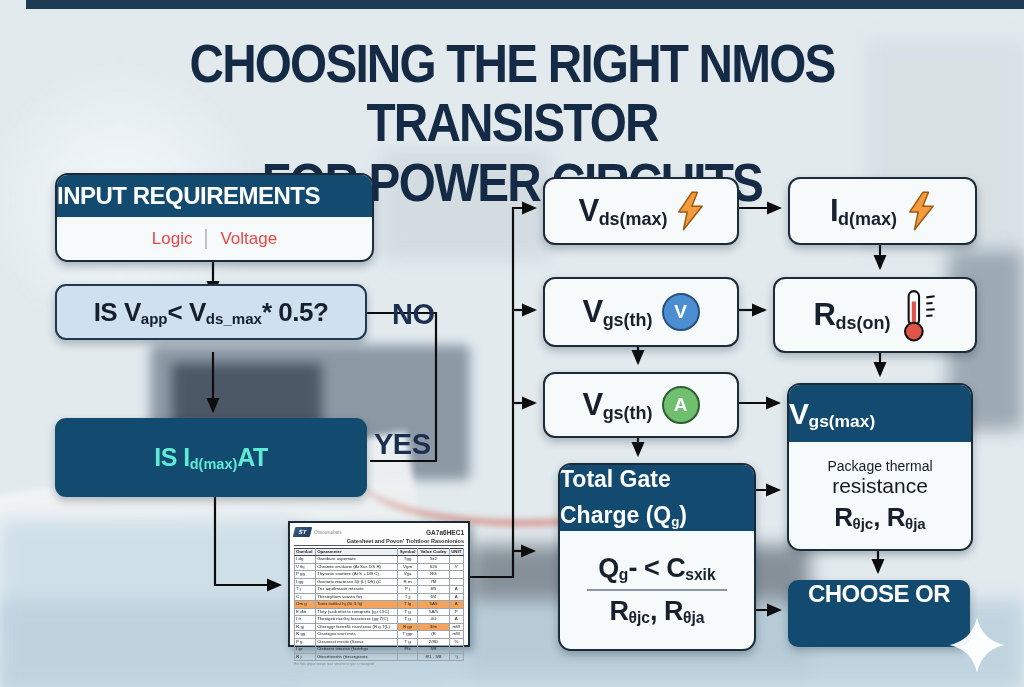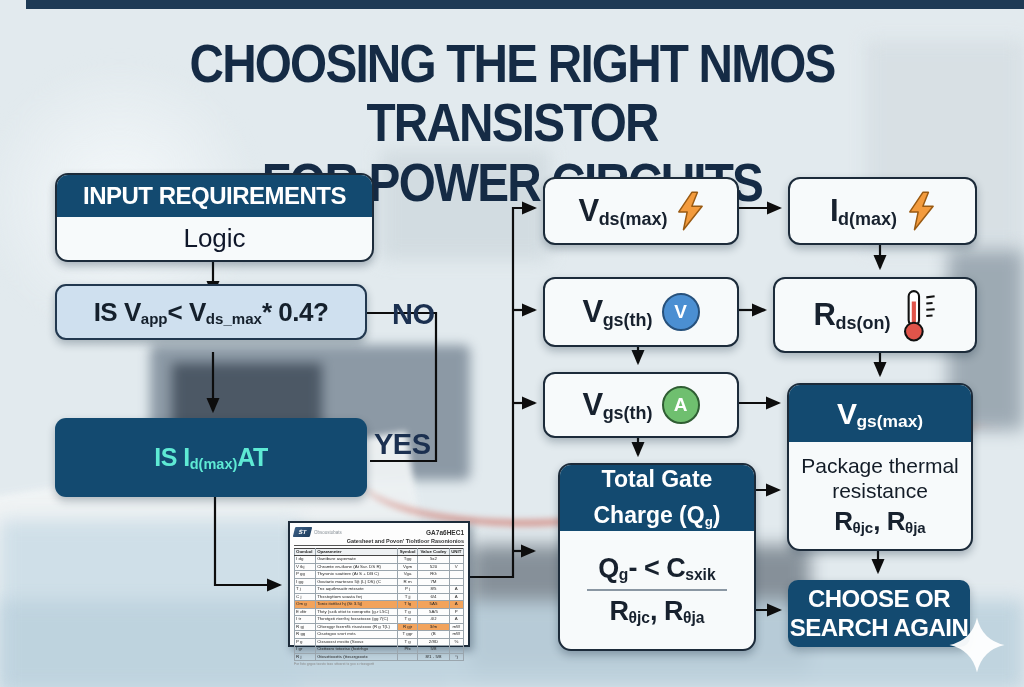--- a/index.html
+++ b/index.html
@@ -13,21 +13,21 @@
   .node{position:absolute;z-index:3;border-radius:12px;display:flex;align-items:center;justify-content:center;
         box-shadow:0 4px 8px rgba(15,35,55,.28);}
   .white-node{background:#f7fafb;border:2.5px solid #1c2b3a;}
   .navy{background:#134a70;color:#fff;}
   .ntext{font-weight:700;font-size:31px;color:#17212e;letter-spacing:-.5px;display:flex;align-items:baseline;}
   .sb{font-size:.58em;position:relative;top:.22em;letter-spacing:0;}
   .badge{width:34px;height:34px;border-radius:50%;display:flex;align-items:center;justify-content:center;
          font-weight:700;font-size:19px;color:#fff;margin-left:9px;flex:0 0 auto;}
   .split-box{position:absolute;z-index:3;border:2.5px solid #1c2b3a;border-radius:13px;overflow:hidden;
              background:#f7fafb;box-shadow:0 4px 9px rgba(15,35,55,.3);display:flex;flex-direction:column;}
-  .split-head{background:#134a70;color:#fff;display:flex;flex-direction:column;align-items:center;justify-content:center;}
+  .split-head{background:#134a70;color:#fff;display:flex;flex-direction:column;align-items:flex-start;justify-content:center;}
   .lbl{position:absolute;z-index:3;font-weight:700;color:#1b3050;font-size:29px;letter-spacing:-.5px;}
   svg.conn{position:absolute;left:0;top:0;z-index:2;}
   
   .title{position:absolute;top:34px;left:0;width:1024px;text-align:center;z-index:3;
          font-weight:700;font-size:53px;line-height:1.12;color:#152b45;letter-spacing:-2px;
          transform:scaleX(.9);}
   
   .sheet{position:absolute;left:288px;top:521px;width:182px;height:126px;background:#fdfdfd;
          border:2.5px solid #1c2b3a;z-index:3;box-shadow:3px 4px 8px rgba(15,35,55,.35);
          padding:3px 4px;box-sizing:border-box;}
@@ -96,32 +96,33 @@
     <path d="M737,490 L779,490" marker-end="url(#ah)"></path>
     <path d="M737,610 L780,610" marker-end="url(#ah)"></path>
     <path d="M878,547 L878,572" marker-end="url(#ah)"></path>
   </g>
 </svg>
 
 <div class="split-box" style="left:55px;top:173px;width:315px;height:85px;">
   <div class="split-head" style="height:42px;font-size:24px;font-weight:700;letter-spacing:-.5px;">
     <span>INPUT REQUIREMENTS</span>
   </div>
-  <div style="flex:1;display:flex;align-items:center;justify-content:center;font-size:26px;color:#0f172a;">
+  <div style="flex:1;display:flex;align-items:center;justify-content:center;font-size:17px;color:#ef4444;">
     <span style="padding:0 13px;">Logic</span>
+    <span style="padding:0 13px;border-left:2px solid #b9c4cc;">Voltage</span>
   </div>
 </div>
 
 <div class="node" style="left:55px;top:284px;width:308px;height:52px;background:#cfe0ef;border:2.2px solid #22384f;border-radius:11px;">
   <span class="ntext" style="font-size:26px;font-weight:700;color:#15202c;">
     <span>IS V</span>
       <span class="sb">app</span>
       <span> &lt; V</span>
       <span class="sb">ds_max</span>
-      <span> * 0.4?</span>
+      <span> * 0.5?</span>
   </span>
 </div>
 
 <div class="lbl" style="left:392px;top:298px;">NO</div>
 
 <div class="node navy" style="left:55px;top:418px;width:312px;height:79px;border-radius:11px;flex-direction:column;line-height:1.15;">
   <span class="ntext" style="font-size:25px;color:#5eead4;">
     <span>IS I</span>
       <span class="sb">d(max)</span>
       <span> AT</span>
@@ -333,31 +334,30 @@
 </div>
 
 <div class="split-box" style="left:787px;top:383px;width:182px;height:164px;">
   <div class="split-head" style="height:57px;">
     <span class="ntext" style="color:#fff;font-size:30px;">
       <span>V</span>
         <span class="sb">gs(max)</span>
     </span>
   </div>
   <div style="flex:1;display:flex;flex-direction:column;align-items:center;justify-content:center;color:#131c27;">
-    <span style="font-size:21px;line-height:1.15;">Package thermal</span>
+    <span style="font-size:14px;line-height:1.15;">Package thermal</span>
     <span style="font-size:21px;line-height:1.15;">resistance</span>
     <span class="ntext" style="font-size:26px;margin-top:3px;">
       <span>R</span>
         <span class="sb">θjc</span>
         <span>, R</span>
         <span class="sb">θja</span>
     </span>
   </div>
 </div>
 
-<div class="node navy" style="left:788px;top:580px;width:182px;height:67px;border-radius:10px;flex-direction:column;line-height:1.18;">
+<div class="node navy" style="left:788px;top:580px;width:182px;height:67px;border-radius:10px;flex-direction:column;line-height:1.18;justify-content:space-between;">
   <span style="font-size:24px;font-weight:700;letter-spacing:-.5px;">CHOOSE OR</span>
-  <span style="font-size:24px;font-weight:700;letter-spacing:-.5px;">SEARCH AGAIN</span>
 </div>
 
 <svg class="abs" style="left:948px;top:616px;z-index:4;" width="58" height="58" viewBox="0 0 40 40">
   <path d="M20,1 Q23.5,16.5 39,20 Q23.5,23.5 20,39 Q16.5,23.5 1,20 Q16.5,16.5 20,1 z" fill="#ffffff" opacity="0.95"></path>
 </svg>
 
 </body></html>

